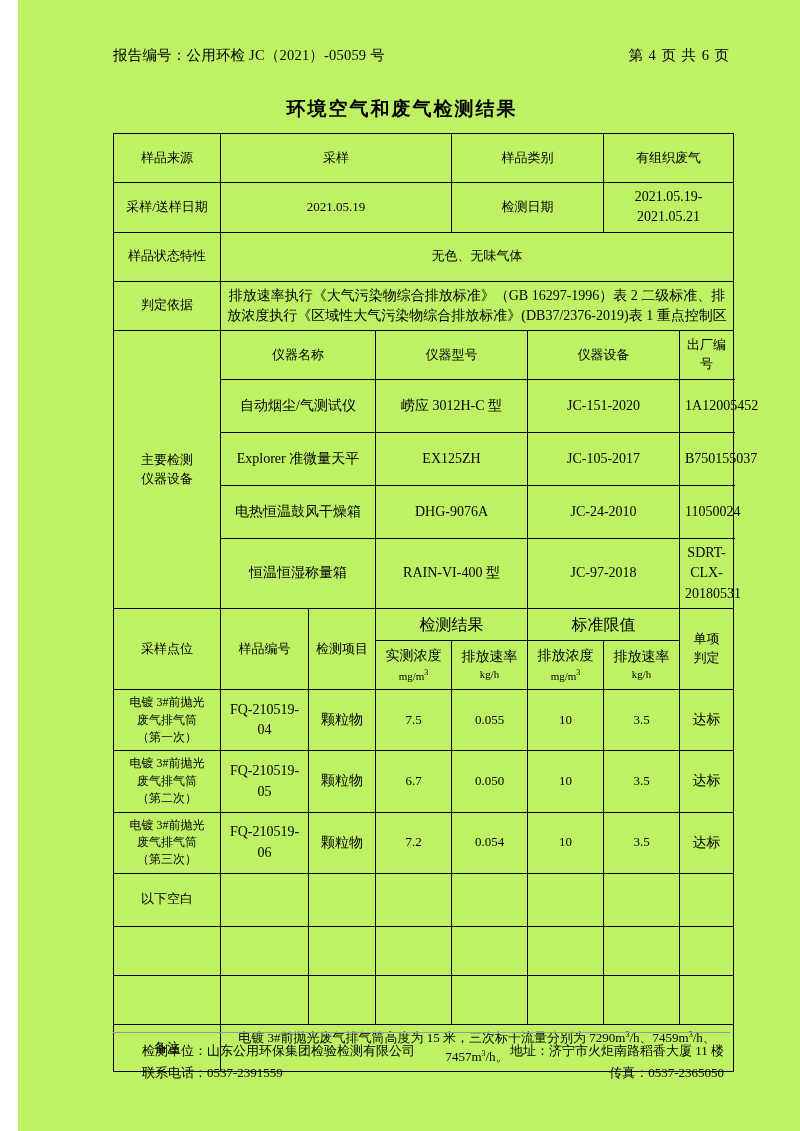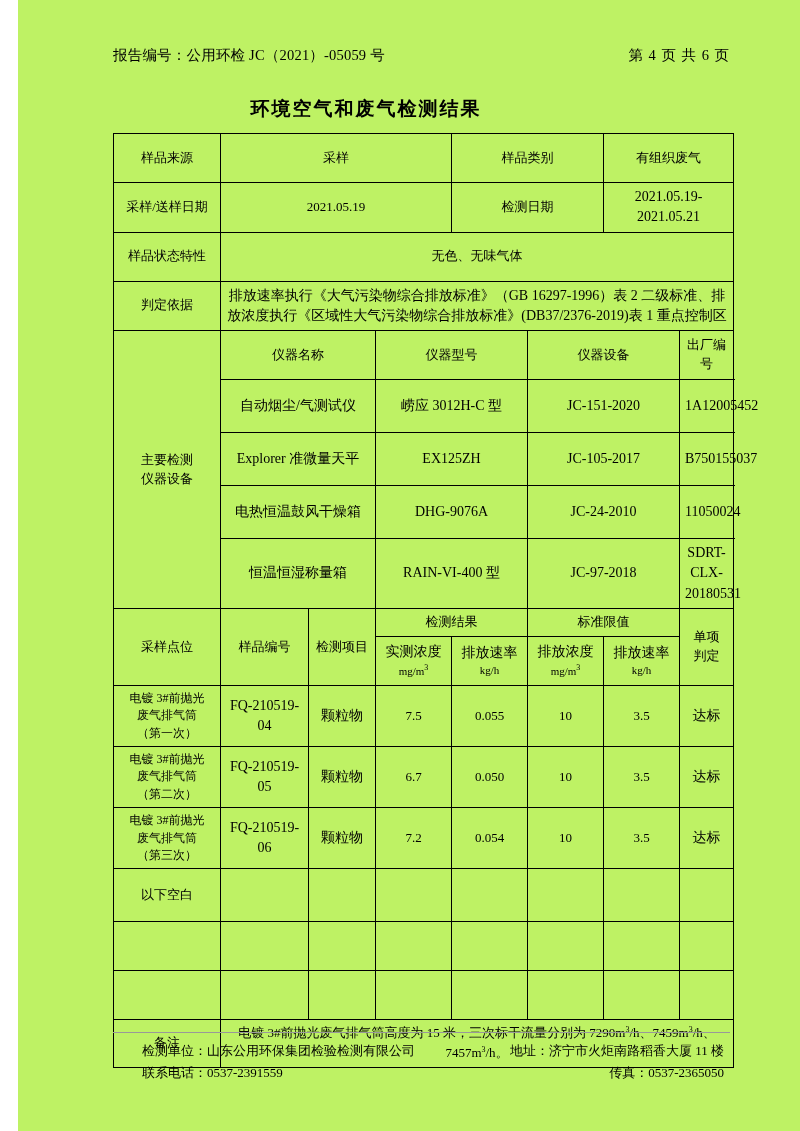--- a/index.html
+++ b/index.html
@@ -39,20 +39,21 @@
 
   .doc-title {
     position: absolute;
     top: 96px;
     left: 0;
     width: 696px;
     text-align: center;
     font-size: 19px;
     font-weight: bold;
     letter-spacing: 2px;
+    padding-left: 36px;
   }
 
   table.main {
     position: absolute;
     top: 133px;
     left: 95px;
     width: 620px;
     border-collapse: collapse;
     table-layout: fixed;
     font-size: 13px;
@@ -68,21 +69,21 @@
 
   .criteria {
     text-align: left;
     line-height: 1.7;
     font-size: 14px;
     padding: 6px 10px 6px 10px;
   }
   .h-40 { height: 40px; }
   .h-44 { height: 44px; }
 
-  .result-hdr { font-size: 13px; font-family: Liberation Serif, serif; }
+  .result-hdr { font-size: 16px; font-family: Liberation Serif, serif; }
   .unit { font-size: 11px; }
   sup { font-size: 8px; vertical-align: super; }
 
   .cellline { line-height: 1.3; font-size: 12px; }
 
   .footer {
     position: absolute;
     left: 95px;
     right: 88px;
     top: 1032px;

